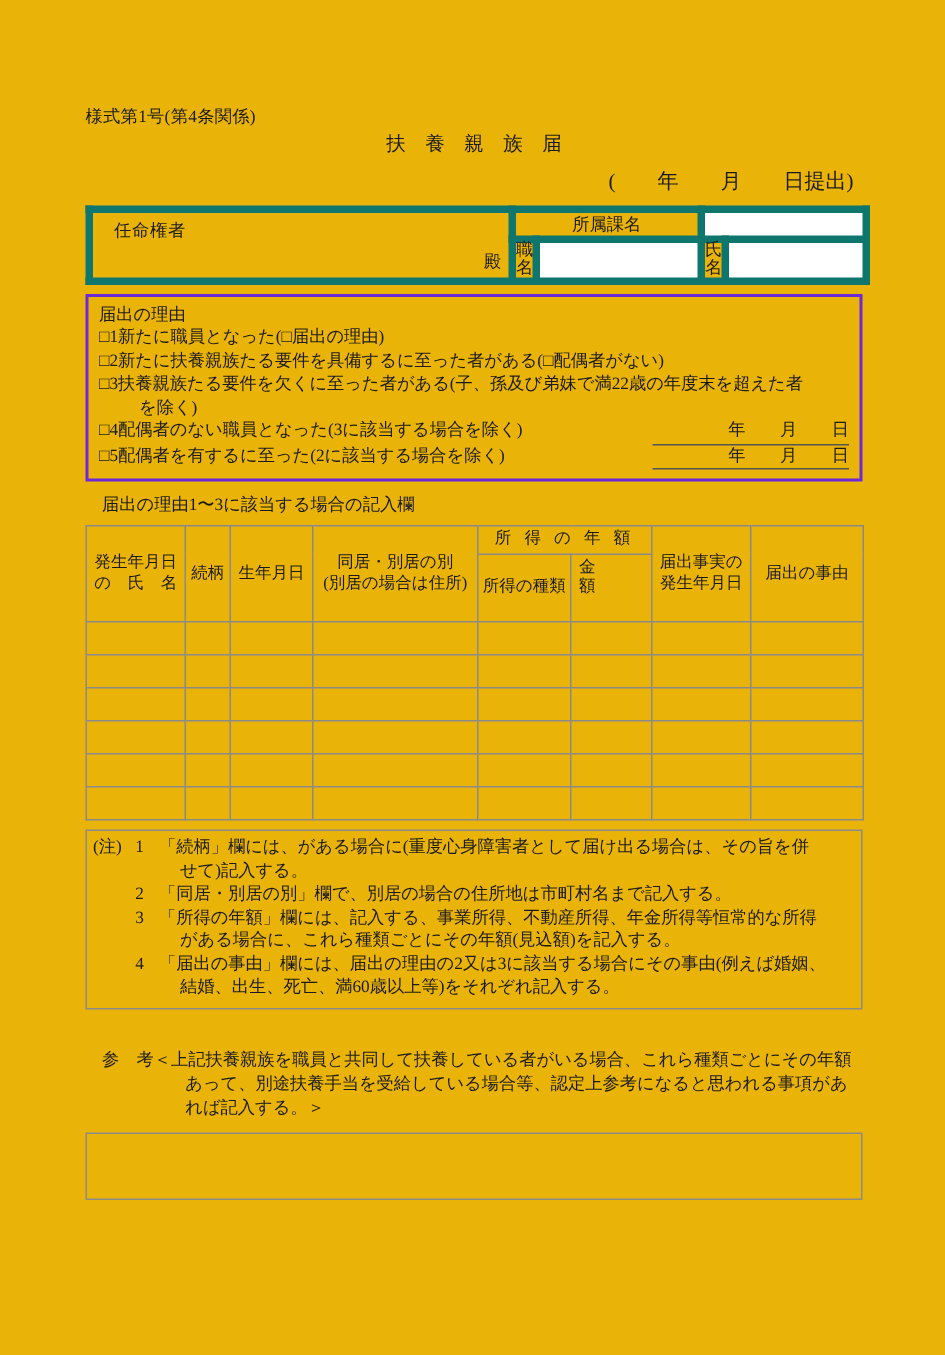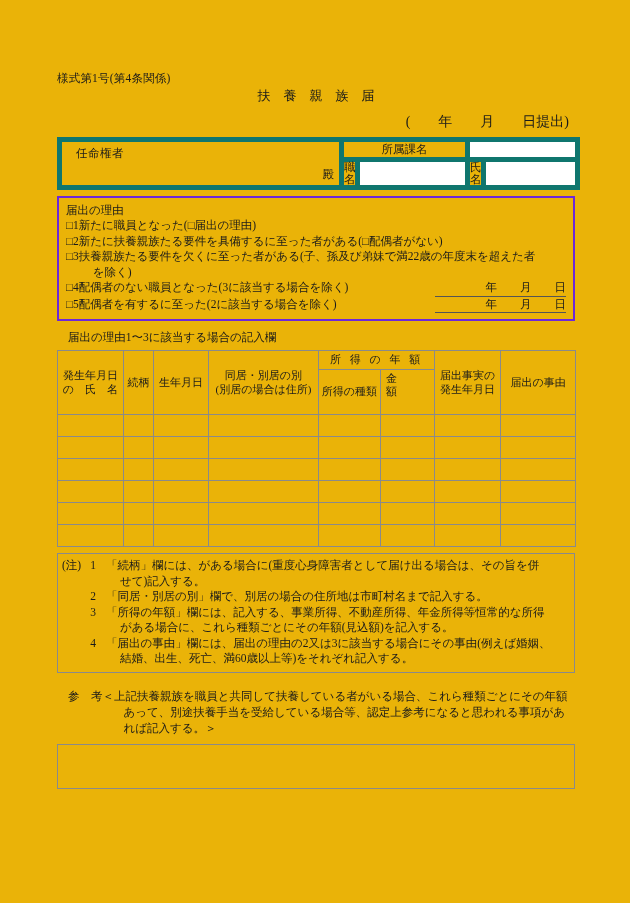--- a/index.html
+++ b/index.html
@@ -198,21 +198,21 @@
     flex: 1 1 auto;
     text-indent: 0;
   }
   .note-body .cont { display: block; padding-left: 14px; }
 
   
   .ref-block {
     display: flex;
     font-size: 11.5px;
     line-height: 16px;
-    margin-top: 15px;
+    margin-top: 26px;
     padding-left: 11px;
   }
   .ref-label {
     flex: 0 0 auto;
     white-space: pre;
     letter-spacing: 0px;
   }
   .ref-body { flex: 1 1 auto; }
   .ref-body .cont { display: block; padding-left: 21px; font-family: Liberation Serif, serif; }
 

